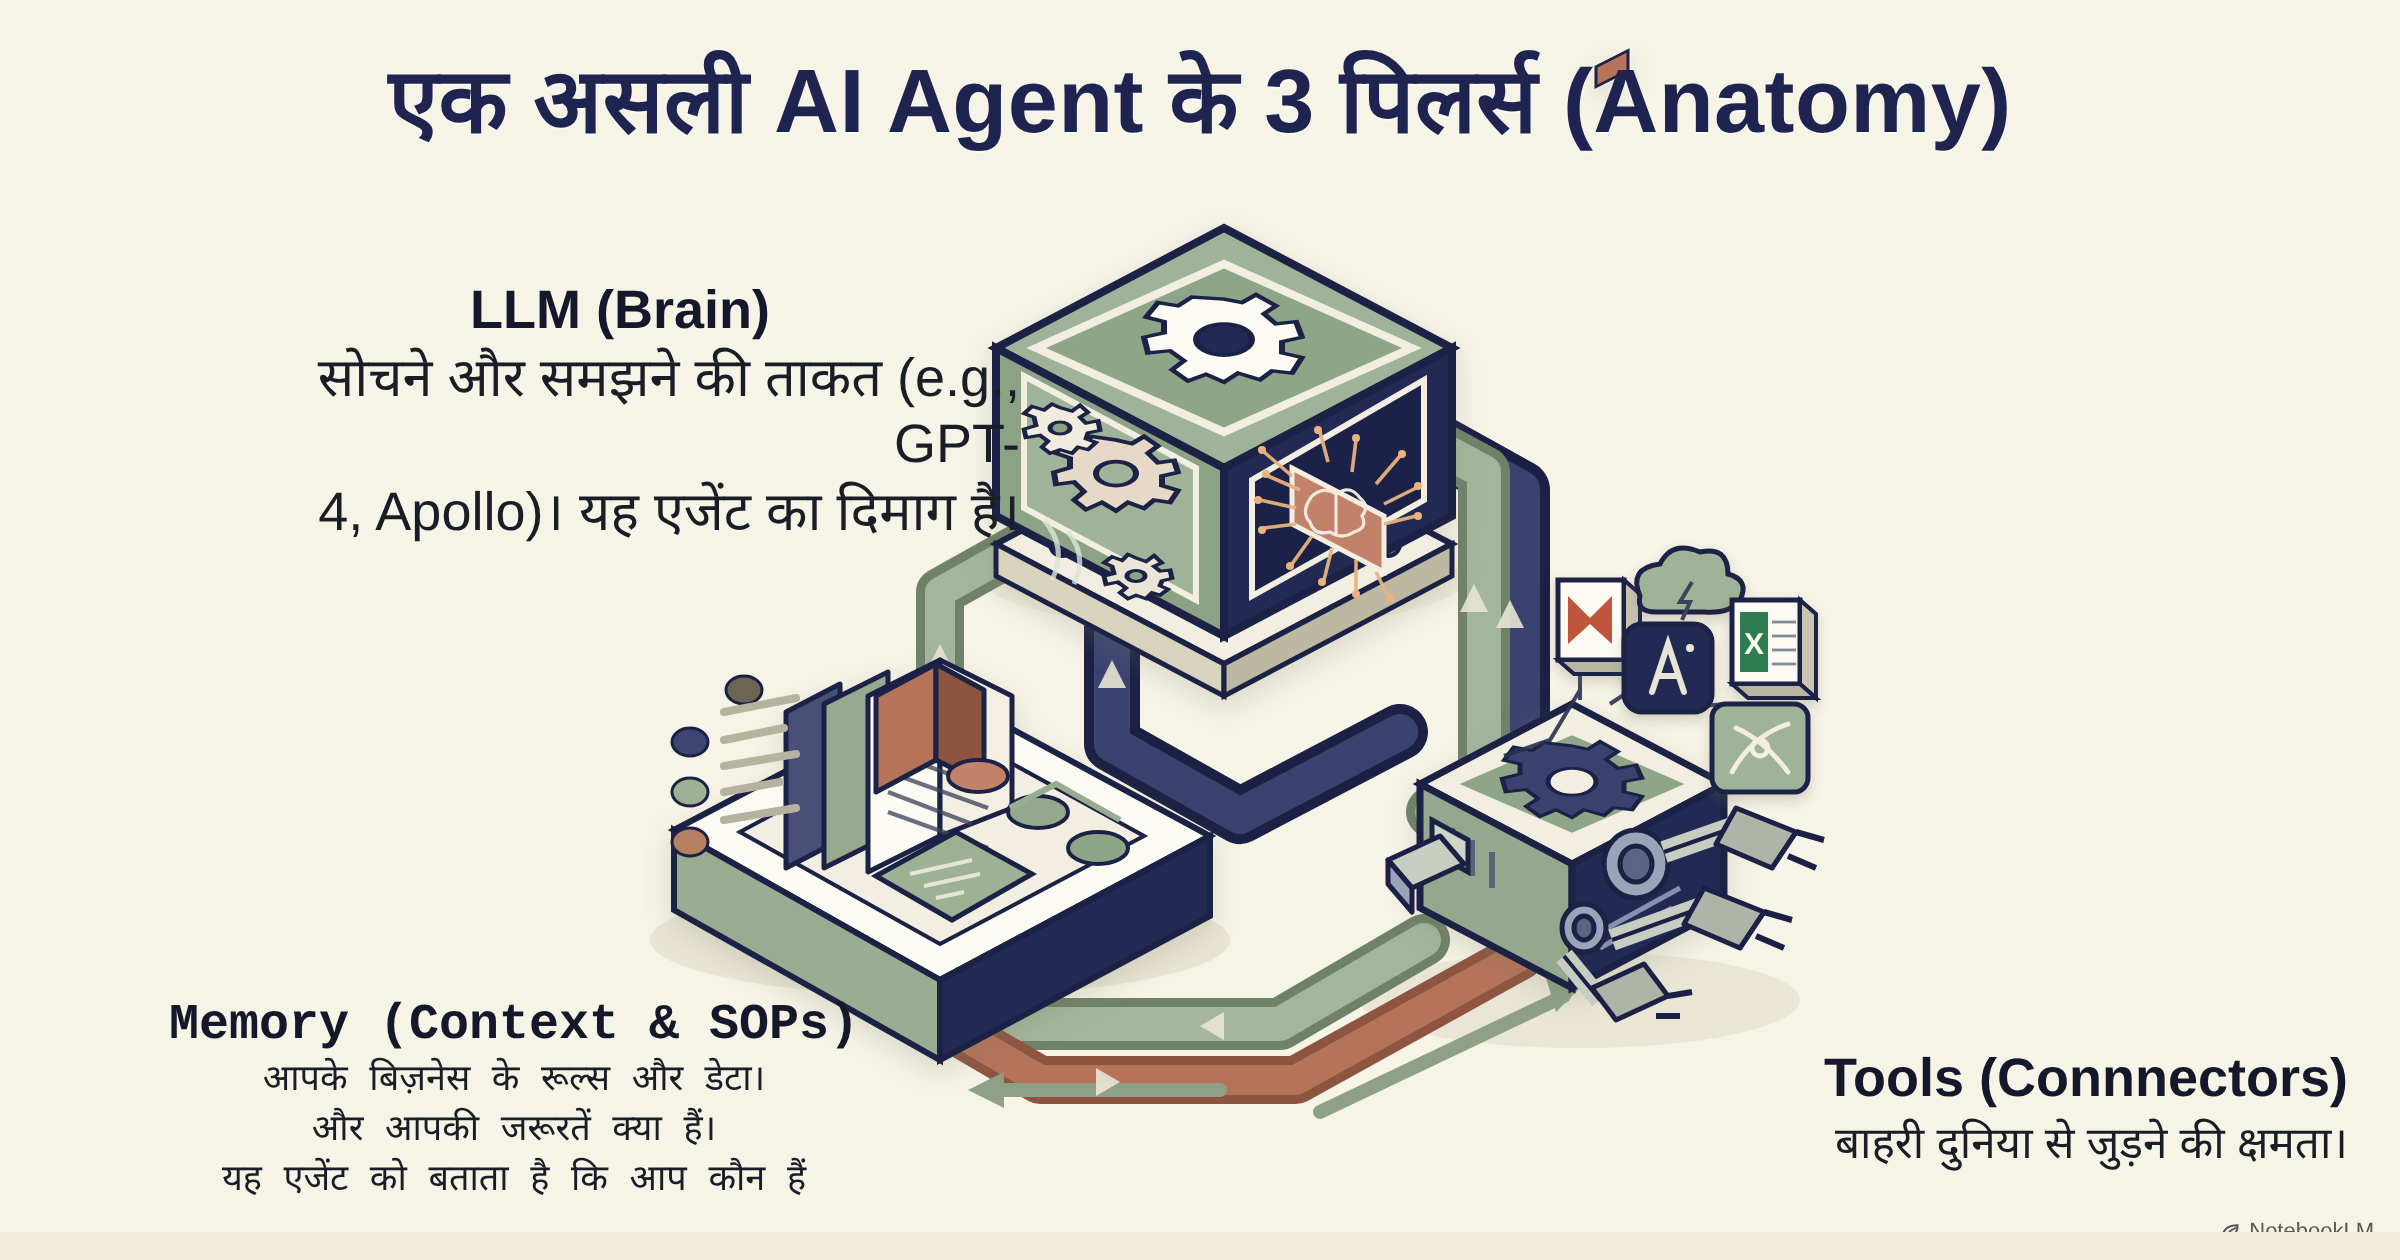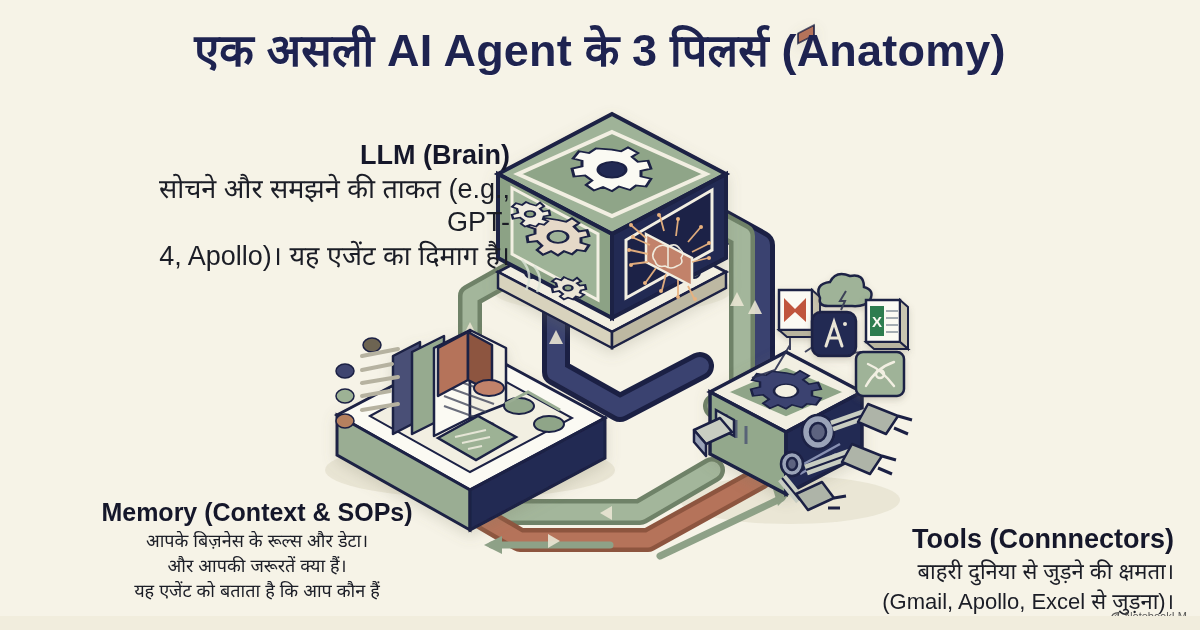--- a/index.html
+++ b/index.html
@@ -22,24 +22,24 @@
     letter-spacing:.2px;line-height:1.1;
     text-shadow:0 1px 0 rgba(255,255,255,.5);
   }
 
   
   .lbl{position:absolute;color:#14161f;}
   .lbl .hd{font-weight:bold;color:#15172a;}
   .lbl .bd{color:#1b1d26;}
 
   #lbl-llm{left:110px;top:140px;width:400px;text-align:right;}
-  #lbl-llm .hd{font-size:27px;line-height:1.18;}
+  #lbl-llm .hd{font-size:27px;line-height:1.18;text-align:center;}
   #lbl-llm .bd{font-size:27px;line-height:1.22;margin-top:1px;}
 
-  #lbl-mem{left:52px;top:498px;width:410px;text-align:center;}
+  #lbl-mem{left:52px;top:498px;width:410px;text-align:center;font-family:Liberation Mono, monospace;}
   #lbl-mem .hd{font-size:25px;line-height:1.18;}
   #lbl-mem .bd{font-size:18px;line-height:1.3;margin-top:2px;}
 
   #lbl-tools{left:774px;top:524px;width:400px;text-align:right;}
   #lbl-tools .hd{font-size:27px;line-height:1.18;}
   #lbl-tools .bd{font-size:22px;line-height:1.26;margin-top:2px;}
 
   
   .wm{
     position:absolute;right:13px;bottom:8px;
@@ -409,21 +409,20 @@
   <div class="lbl" id="lbl-mem">
     <div class="hd">Memory (Context &amp; SOPs)</div>
     <div class="bd">आपके बिज़नेस के रूल्स और डेटा।</div>
     <div class="bd">और आपकी जरूरतें क्या हैं।</div>
     <div class="bd">यह एजेंट को बताता है कि आप कौन हैं</div>
   </div>
 
   <div class="lbl" id="lbl-tools">
     <div class="hd">Tools (Connnectors)</div>
     <div class="bd">बाहरी दुनिया से जुड़ने की क्षमता।</div>
-    <div class="bd">(Gmail, Apollo, Excel से जुड़ना)।</div>
   </div>
 
   <div class="wm">
     <span>
       <svg width="12" height="12" viewBox="0 0 16 16">
         <path d="M3 12.5 C3 6, 7 3.5, 13 3.5 C13 9.5, 9 12.5, 3 12.5 Z" fill="none" stroke="#3b3b3b" stroke-width="1.4"></path>
         <path d="M5.5 11 C7 8, 9.5 6, 12 5.2" fill="none" stroke="#3b3b3b" stroke-width="1.2"></path>
       </svg>
     </span>
     <span>NotebookLM</span>

